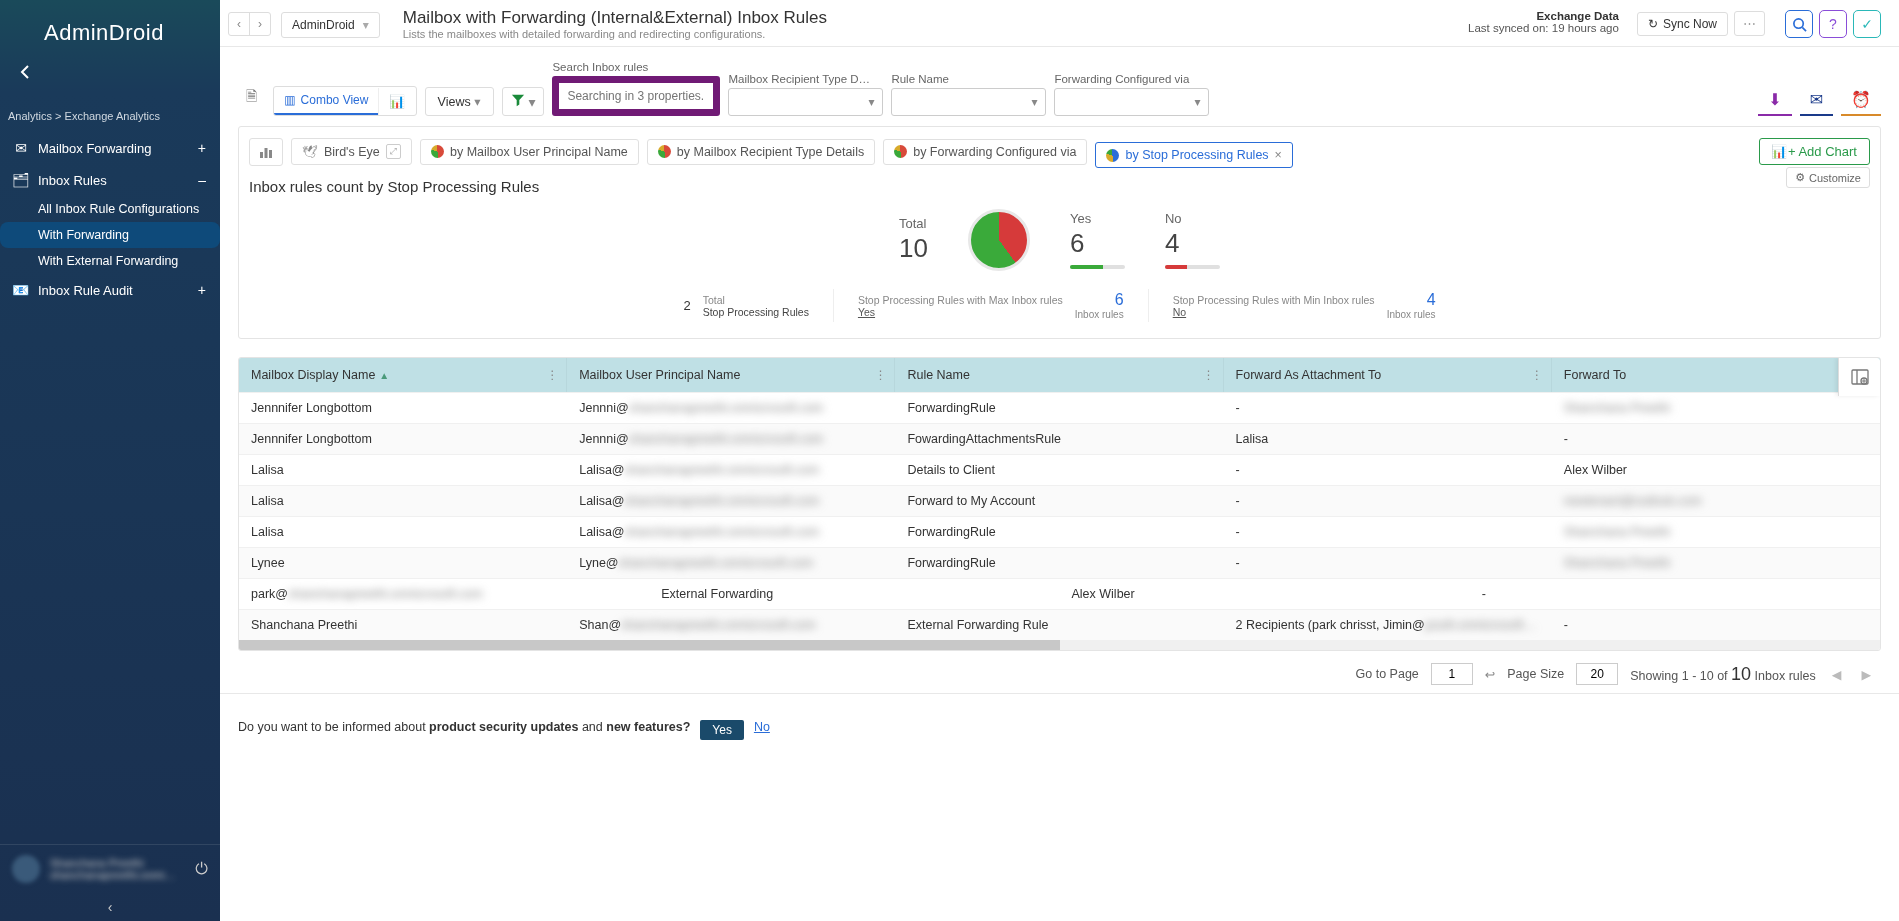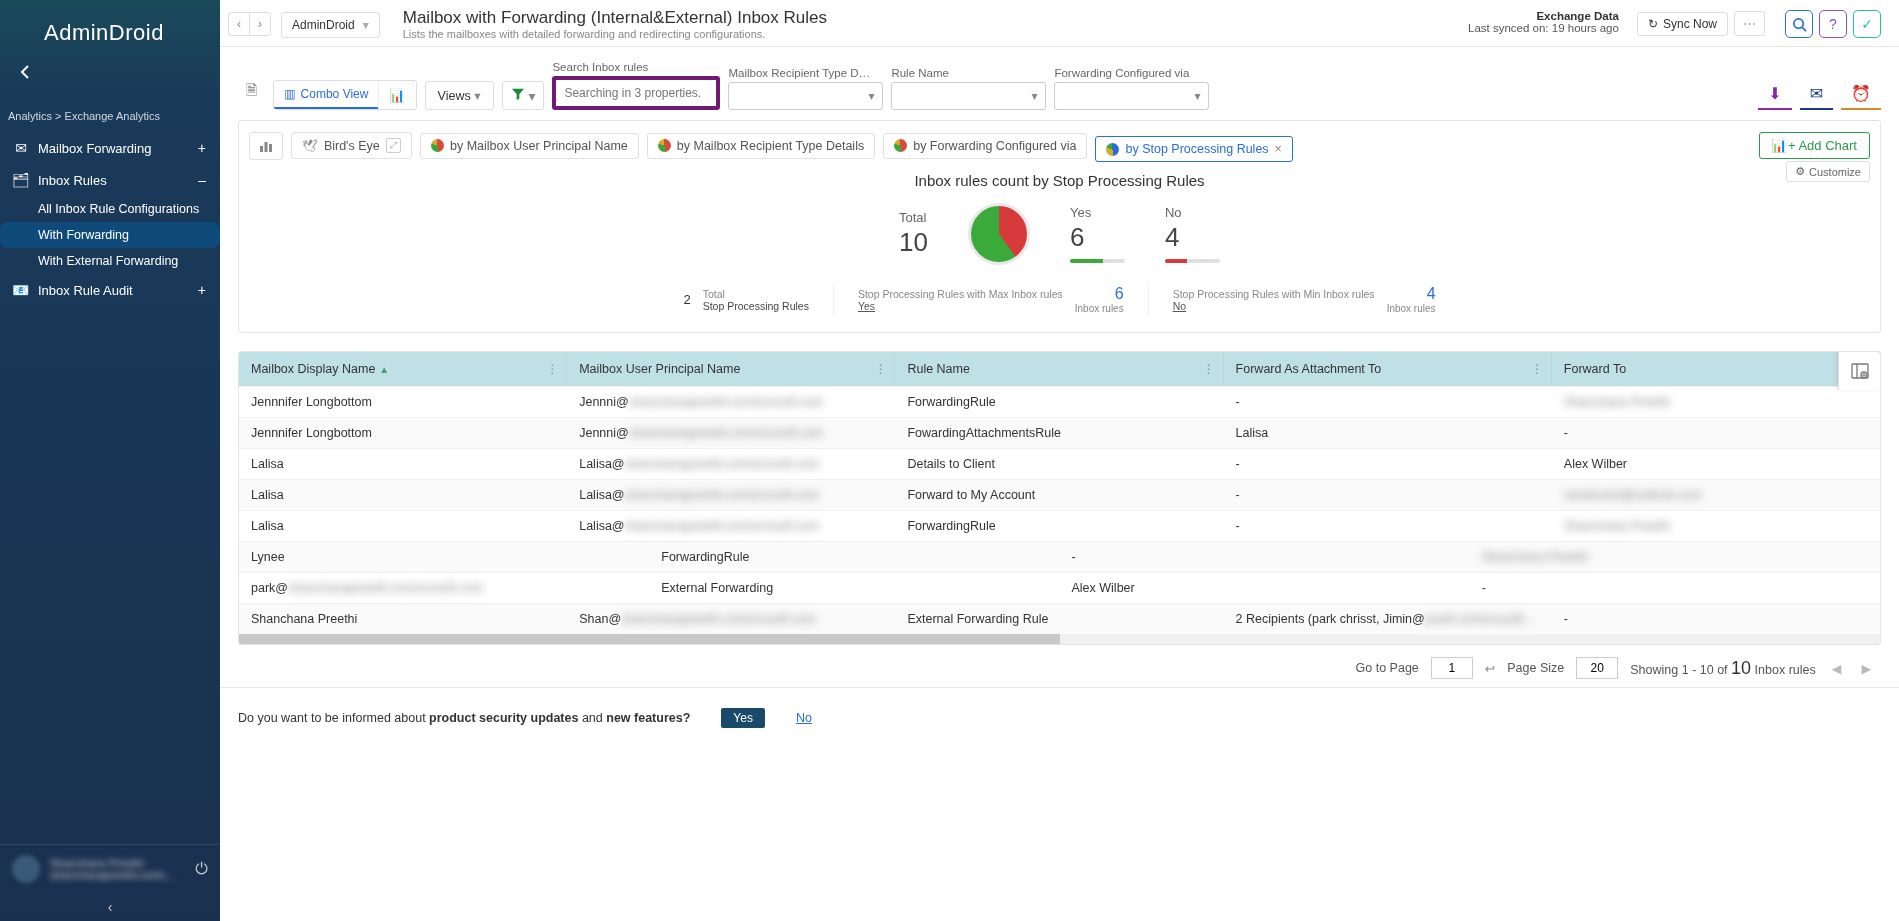--- a/index.html
+++ b/index.html
@@ -46,39 +46,39 @@
 
 .toolbar { display: flex; align-items: flex-end; padding: 14px 18px 10px; gap: 8px; }
 .tb-icon { padding: 6px 8px; font-size: 14px; color: #777; cursor: pointer; }
 .combo-view { border: 1px solid #ddd; border-radius: 3px; display: flex; align-items: center; gap: 0; overflow: hidden; }
 .combo-btn { padding: 6px 10px; display: flex; align-items: center; gap: 5px; color: #2a6dd8; font-size: 12px; border-bottom: 2px solid #2a6dd8; cursor: pointer;}
 .combo-toggle { padding: 6px 10px; color: #777; border-left: 1px solid #eee; cursor: pointer; }
 .views-dd { border: 1px solid #ddd; border-radius: 3px; padding: 6px 12px; font-size: 12.5px; cursor: pointer; }
 .filter-btn { border: 1px solid #ddd; border-radius: 3px; padding: 5px 8px; cursor: pointer; color: #1a8a3a; font-size: 14px; }
 .filter-field { display: flex; flex-direction: column; gap: 3px; }
 .filter-label { font-size: 11.5px; color: #666; }
-.filter-input { border: 4px solid #701a75; border-radius: 3px; padding: 6px 8px; font-size: 12px; width: 168px; color: #888; background: #fff; }
+.filter-input { border: 7px solid #701a75; border-radius: 3px; padding: 6px 8px; font-size: 12px; width: 168px; color: #888; background: #fff; }
 .filter-select { border: 1px solid #ccc; border-radius: 3px; padding: 6px 8px; font-size: 12px; width: 155px; color: #888; background: #fff; display: flex; justify-content: space-between; align-items: center; cursor: pointer; }
 .spacer { flex: 1; }
 .act-icon-box { border: 0; padding: 5px 10px; cursor: pointer; font-size: 16px; }
 .act-purple { color: #8a2aa8; border-bottom: 2px solid #8a2aa8; }
 .act-blue { color: #1a3a8a; border-bottom: 2px solid #1a3a8a; }
 .act-orange { color: #d88a2a; border-bottom: 2px solid #d88a2a; }
 
 
 .chart-panel { margin: 0 18px; border: 1px solid #e4e4e4; border-radius: 3px; padding: 8px 10px 16px; position: relative; }
 .chart-tabs { display: flex; gap: 8px; align-items: center; flex-wrap: wrap; }
 .ctab { border: 1px solid #e0e0e0; border-radius: 3px; padding: 5px 10px; font-size: 12.5px; display: flex; align-items: center; gap: 6px; cursor: pointer; color: #555; }
 .ctab.active { color: #2a6dd8; border-color: #2a6dd8; margin-top: 7px; }
 .ctab .pie-ic { width: 13px; height: 13px; border-radius: 50%; background: conic-gradient(#d84a3a 0 50%, #3aa83a 50% 80%, #d8aa2a 80% 100%); display: inline-block;}
 .ctab.active .pie-ic { background: conic-gradient(#2a6dd8 0 50%, #d8aa2a 50% 80%, #3aa83a 80% 100%); }
 .bird-ic { color: #888; }
 .add-chart { border: 1px solid #2a9a4a; color: #2a9a4a; border-radius: 3px; padding: 5px 12px; cursor: pointer; margin-left: auto; font-size: 13px; }
 .customize { border: 1px solid #ddd; padding: 3px 8px; font-size: 11px; color: #666; border-radius: 3px; cursor: pointer; position: absolute; right: 10px; top: 40px; display: flex; align-items: center; gap: 4px;}
-.chart-title { text-align: center; font-size: 15px; font-weight: 500; margin: 10px 0 14px; color: #333; }
+.chart-title { font-size: 15px; font-weight: 500; margin: 10px 0 14px; color: #333; }
 .chart-body { display: flex; justify-content: center; align-items: center; gap: 40px; }
 .stat-block .lab { font-size: 13px; color: #666; }
 .stat-block .num { font-size: 26px; font-weight: 400; color: #444; margin-top: 2px; }
 .pie-chart { width: 62px; height: 62px; border-radius: 50%; background: conic-gradient(#d63a3a 0 40%, #3aaa3a 40% 100%); border: 3px solid #e8e8e8; }
 .legend-bar { width: 55px; height: 4px; border-radius: 2px; background: #e0e0e0; margin-top: 6px; position: relative; overflow: hidden;}
 .legend-bar::before { content:''; position:absolute; left:0; top:0; bottom:0; width:60%; }
 .legend-green::before { background: #3aaa3a; }
 .legend-red::before { background: #d63a3a; width: 40%; }
 .stat-row { display: flex; justify-content: center; gap: 0; margin-top: 18px; }
 .stat-card { border-right: 1px solid #eee; padding: 2px 24px; display: flex; align-items: center; gap: 12px; }
@@ -102,21 +102,21 @@
 .scroll-thumb { position: absolute; left: 0; width: 50%; top: 0; bottom: 0; background: #c8c8c8; border-radius: 0; }
 .col-toggle { position: absolute; right: 0; top: 0; width: 42px; height: 38px; background: #fff; border-left: 1px solid #ddd; border-top-right-radius: 3px; display: flex; align-items: center; justify-content: center; color: #777; cursor: pointer; box-shadow: -2px 0 4px rgba(0,0,0,0.08);}
 
 
 .pager { display: flex; align-items: center; justify-content: flex-end; gap: 12px; padding: 8px 24px; font-size: 12.5px; color: #555; }
 .pg-input { width: 42px; border: 1px solid #ccc; padding: 3px 6px; font-size: 12px; text-align: center; }
 .pg-showing .big { font-size: 18px; font-weight: 500; color: #333; }
 .pg-arrow { color: #bbb; cursor: pointer; padding: 0 4px; }
 
 
-.bottombar { border-top: 1px solid #e8e8e8; padding: 20px 18px; font-size: 12.5px; color: #333; display: flex; align-items: center; gap: 31px;}
+.bottombar { border-top: 1px solid #e8e8e8; padding: 26px 18px; font-size: 12.5px; color: #333; display: flex; align-items: flex-start; gap: 10px;}
 .yes-chip { background: #1a4a6a; color: #fff; padding: 3px 12px; border-radius: 2px; font-size: 12px; cursor: pointer; }
 .no-link { color: #2a6dd8; text-decoration: underline; cursor: pointer; font-size: 12.5px; }
 </style>
 </head>
 <body>
 
 <div class="app">
   <div class="sidebar">
     <div class="logo">AdminDroid</div>
     <div class="back-btn">
@@ -386,20 +386,21 @@
           </div>
           <div class="tr">
             <div class="td">Lalisa</div>
             <div class="td"><span>Lalisa@</span><span class="blur">shanchanapreethi.onmicrosoft.com</span></div>
             <div class="td">ForwardingRule</div>
             <div class="td"><span>-</span></div>
             <div class="td"><span class="blur">Shanchana Preethi</span></div>
           </div>
           <div class="tr">
             <div class="td">Lynee</div>
+            <div class="td"><span>Lyne@</span><span class="blur">shanchanapreethi.onmicrosoft.com</span></div>
             <div class="td">ForwardingRule</div>
             <div class="td"><span>-</span></div>
             <div class="td"><span class="blur">Shanchana Preethi</span></div>
           </div>
           <div class="tr">
             <div class="td"><span>park@</span><span class="blur">shanchanapreethi.onmicrosoft.com</span></div>
             <div class="td">External Forwarding</div>
             <div class="td"><span>Alex Wilber</span></div>
             <div class="td"><span>-</span></div>
           </div>

